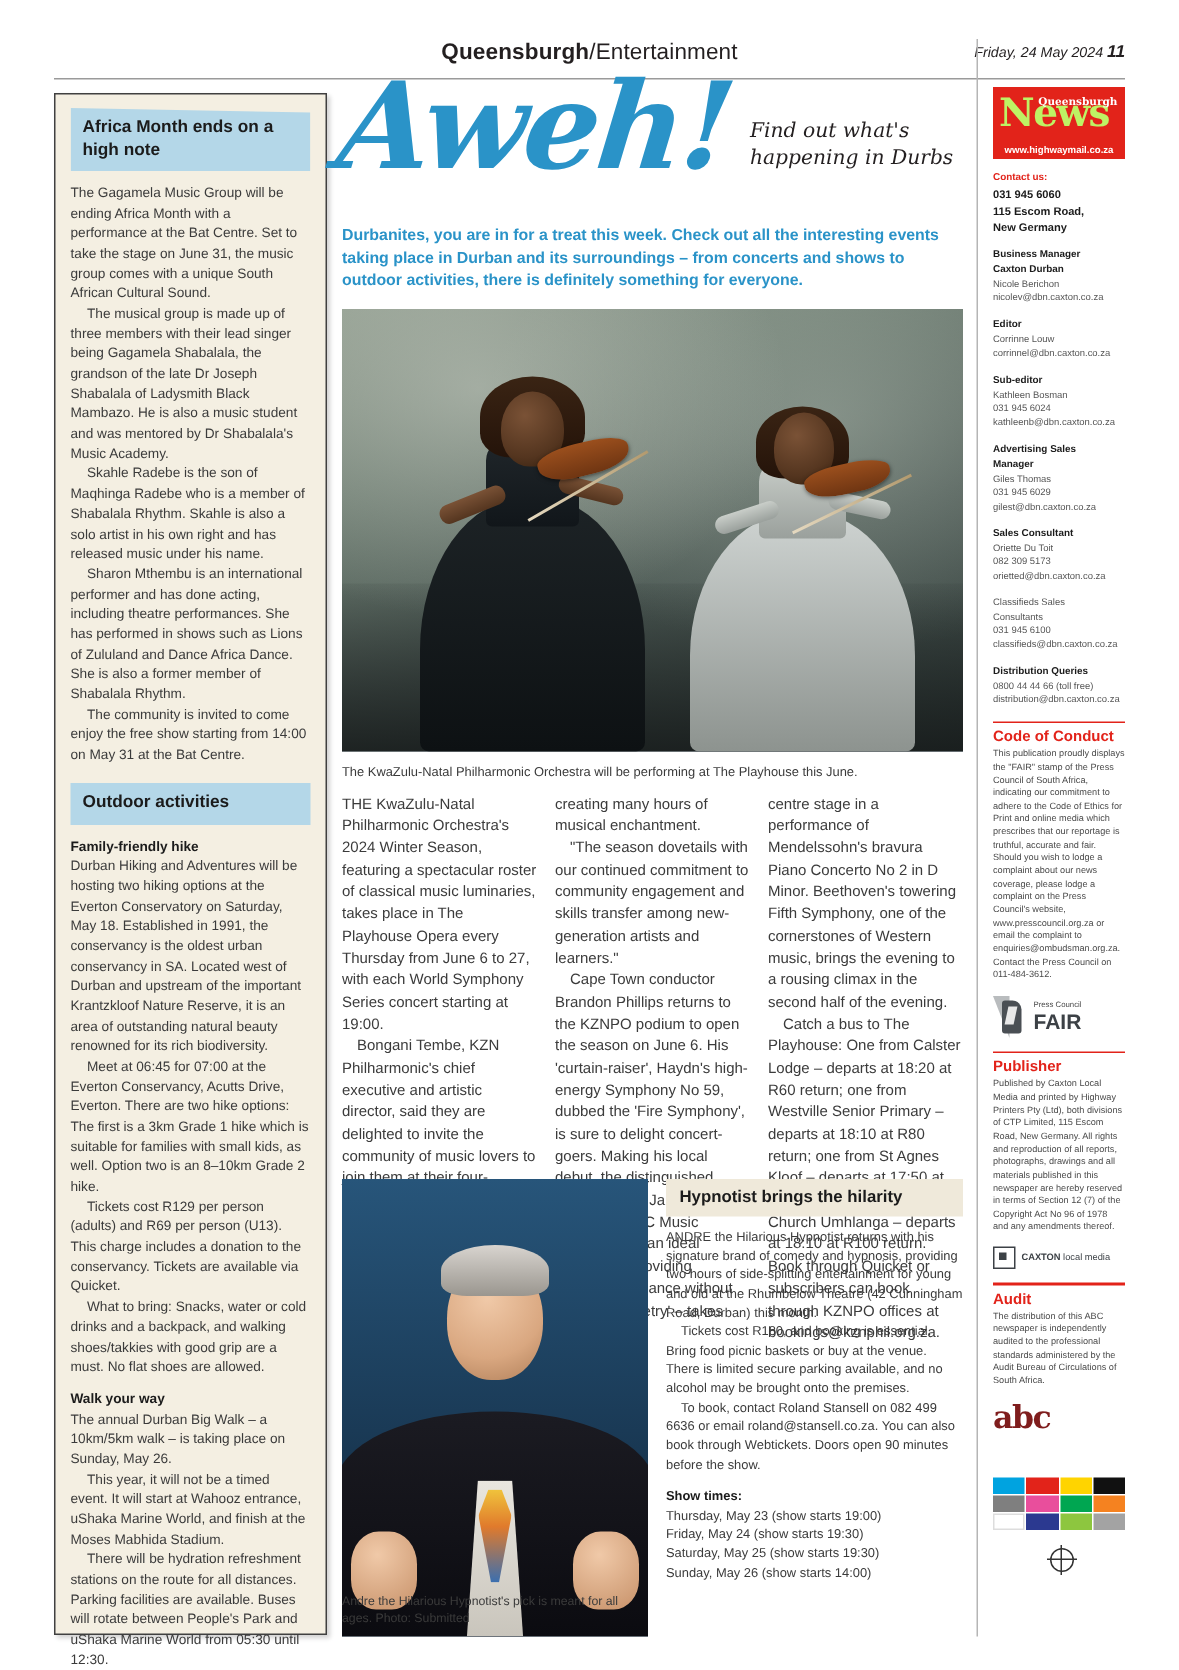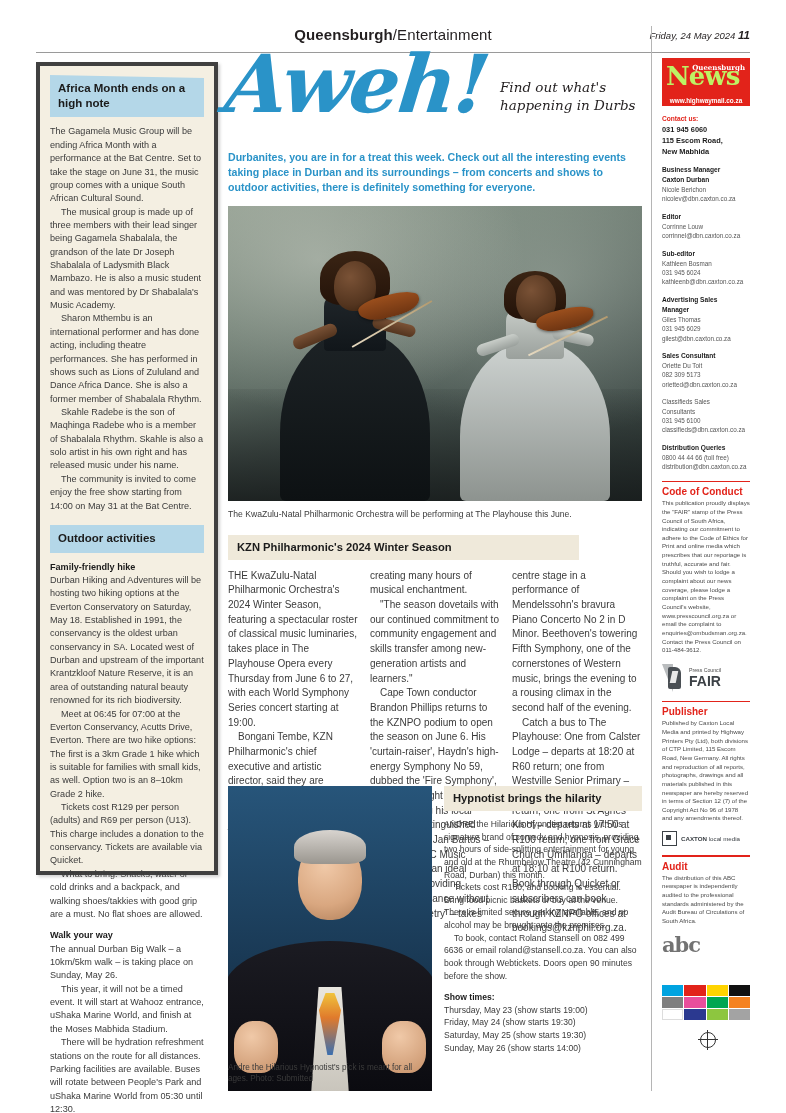--- a/index.html
+++ b/index.html
@@ -61,24 +61,24 @@
     width: 1px; height: 1065px;
     background: #b5b5b5;
   }
 
   
   .leftcol {
     position: absolute;
     left: 36px; top: 62px;
     width: 182px;
     background: #f4efe2;
-    border: 4px solid #404040;
+    border: 1px solid #404040;
     box-sizing: border-box;
     padding: 0;
-    height: 813px;
+    height: 1028px;
     box-shadow: 2px 2px 3px rgba(0,0,0,.18);
   }
   .lc-inner { padding: 9px 10px 10px 10px; }
   .blue-head {
     background: #b4d7e8;
     padding: 6px 8px 7px 8px;
     font-weight: 700;
     font-size: 11.5px;
     line-height: 1.28;
     color: #1b1b1b;
@@ -425,21 +425,21 @@
     background: #3c4146;
   }
   .caxton .cx-t { font-size: 6.2px; color: #3c4146; font-weight: 700; }
   .caxton .cx-t span { font-weight: 400; }
   .audit-h { color: #e2231a; font-weight: 700; font-size: 10px; margin-bottom: 2px; }
   .abc {
     margin-top: 8px;
     font-family: "DejaVu Serif", serif;
     font-weight: 700;
     font-size: 21px;
-    color: #737373;
+    color: #7f1d1d;
     letter-spacing: -1px;
     line-height: 1;
   }
   .colorbars {
     position: absolute;
     left: 662px; top: 985px;
     width: 88px;
     display: grid;
     grid-template-columns: repeat(4, 1fr);
     gap: 1px;
@@ -476,22 +476,22 @@
   <div class="vrule"></div>
 
   <div class="leftcol">
     <div class="lc-inner">
 
       <div class="blue-head skew">Africa Month ends on a high note</div>
 
       <div class="lc-body">
         <p class="noind">The Gagamela Music Group will be ending Africa Month with a performance at the Bat Centre. Set to take the stage on June 31, the music group comes with a unique South African Cultural Sound.</p>
         <p>The musical group is made up of three members with their lead singer being Gagamela Shabalala, the grandson of the late Dr Joseph Shabalala of Ladysmith Black Mambazo. He is also a music student and was mentored by Dr Shabalala's Music Academy.</p>
+        <p>Skahle Radebe is the son of Maqhinga Radebe who is a member of Shabalala Rhythm. Skahle is also a solo artist in his own right and has released music under his name.</p>
         <p>Sharon Mthembu is an international performer and has done acting, including theatre performances. She has performed in shows such as Lions of Zululand and Dance Africa Dance. She is also a former member of Shabalala Rhythm.</p>
-        <p>Skahle Radebe is the son of Maqhinga Radebe who is a member of Shabalala Rhythm. Skahle is also a solo artist in his own right and has released music under his name.</p>
         <p>The community is invited to come enjoy the free show starting from 14:00 on May 31 at the Bat Centre.</p>
       </div>
 
       <div class="blue-head" style="margin-top:12px">Outdoor activities</div>
 
       <div class="lc-body">
         <p class="sub">Family-friendly hike</p>
         <p class="noind">Durban Hiking and Adventures will be hosting two hiking options at the Everton Conservatory on Saturday, May 18. Established in 1991, the conservancy is the oldest urban conservancy in SA. Located west of Durban and upstream of the important Krantzkloof Nature Reserve, it is an area of outstanding natural beauty renowned for its rich biodiversity.</p>
         <p>Meet at 06:45 for 07:00 at the Everton Conservancy, Acutts Drive, Everton. There are two hike options: The first is a 3km Grade 1 hike which is suitable for families with small kids, as well. Option two is an 8–10km Grade 2 hike.</p>
         <p>Tickets cost R129 per person (adults) and R69 per person (U13). This charge includes a donation to the conservancy. Tickets are available via Quicket.</p>
@@ -538,21 +538,20 @@
         <div class="head" style="left:56px; bottom:178px; width:40px; height:48px;"></div>
         <div class="arm" style="left:16px; bottom:150px; width:44px; height:12px; transform:rotate(-18deg); background:linear-gradient(180deg,#c9cec9,#9aa09c);"></div>
         <div class="arm" style="left:92px; bottom:158px; width:42px; height:12px; transform:rotate(12deg); background:linear-gradient(180deg,#c9cec9,#9aa09c);"></div>
         <div class="violin" style="left:76px; bottom:172px; width:58px; height:20px; transform:rotate(-12deg);"></div>
         <div class="bow" style="left:64px; bottom:164px; width:88px; transform:rotate(-26deg);"></div>
       </div>
     </div>
 
     <div class="caption">The KwaZulu-Natal Philharmonic Orchestra will be performing at The Playhouse this June.</div>
 
-    <div class="sec-head">KZN Philharmonic's 2024 Winter Season</div>
 
     <div class="cols3">
       <div class="col">
         <p class="noind">THE KwaZulu-Natal Philharmonic Orchestra's 2024 Winter Season, featuring a spectacular roster of classical music luminaries, takes place in The Playhouse Opera every Thursday from June 6 to 27, with each World Symphony Series concert starting at 19:00.</p>
         <p>Bongani Tembe, KZN Philharmonic's chief executive and artistic director, said they are delighted to invite the community of music lovers to join them at their four-concert Winter Symphony Season of 2024 – and pick up on the grand traditions of their long-running World Symphony Series, in which celebrated guest stars join the dedicated orchestral musicians in</p>
       </div>
       <div class="col">
         <p class="noind">creating many hours of musical enchantment.</p>
         <p>"The season dovetails with our continued commitment to community engagement and skills transfer among new-generation artists and learners."</p>
         <p>Cape Town conductor Brandon Phillips returns to the KZNPO podium to open the season on June 6. His 'curtain-raiser', Haydn's high-energy Symphony No 59, dubbed the 'Fire Symphony', is sure to delight concert-goers. Making his local debut, the distinguished Czech pianist Jan Bartoš – lauded by BBC Music Magazine as 'an ideal interpreter, providing abundant brilliance without sacrificing poetry' – takes</p>
@@ -598,21 +597,21 @@
       <div class="logo-news">News</div>
       <div class="logo-q">Queensburgh</div>
     </div>
     <div class="logo-url">www.highwaymail.co.za</div>
 
     <div class="rc">
       <div class="blk">
         <div class="lbl" style="color:#e2231a">Contact us:</div>
         <div class="big">031 945 6060</div>
         <div class="big">115 Escom Road,</div>
-        <div class="big">New Mabhida</div>
+        <div class="big">New Germany</div>
       </div>
 
       <div class="blk">
         <div class="lbl">Business Manager</div>
         <div class="lbl">Caxton Durban</div>
         <div class="nm">Nicole Berichon</div>
         <div class="nm">nicolev@dbn.caxton.co.za</div>
       </div>
 
       <div class="blk">

